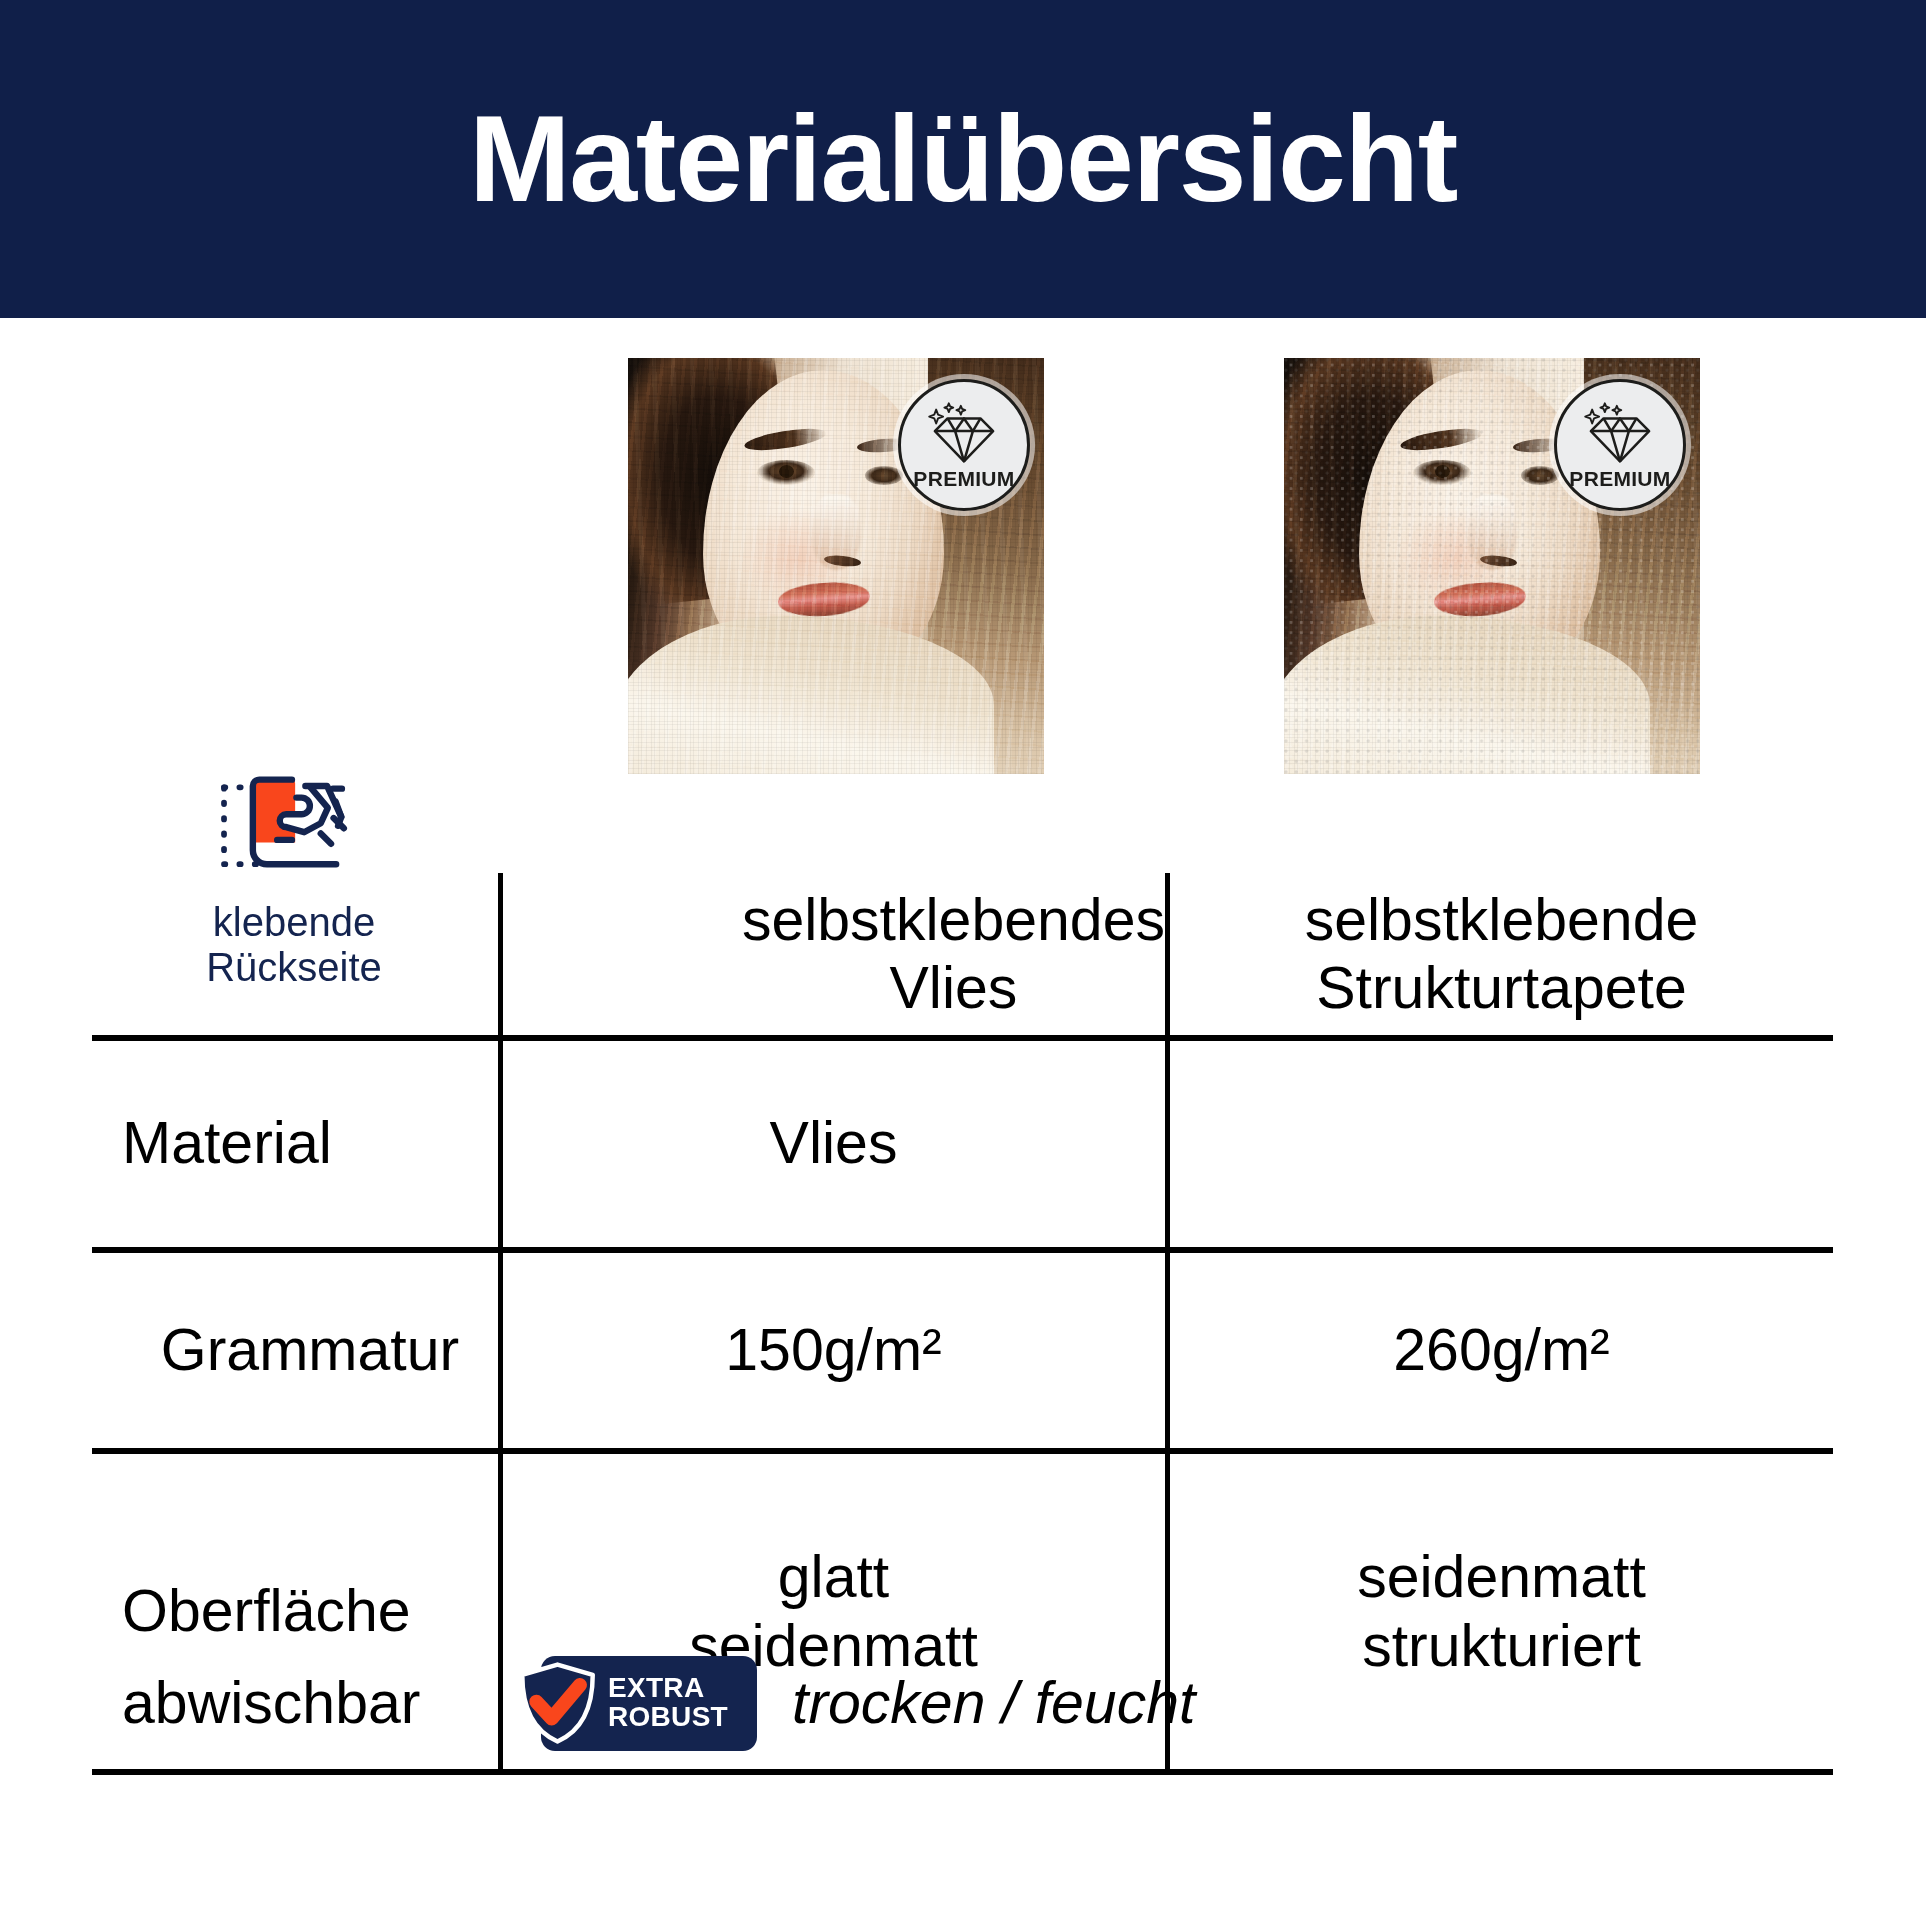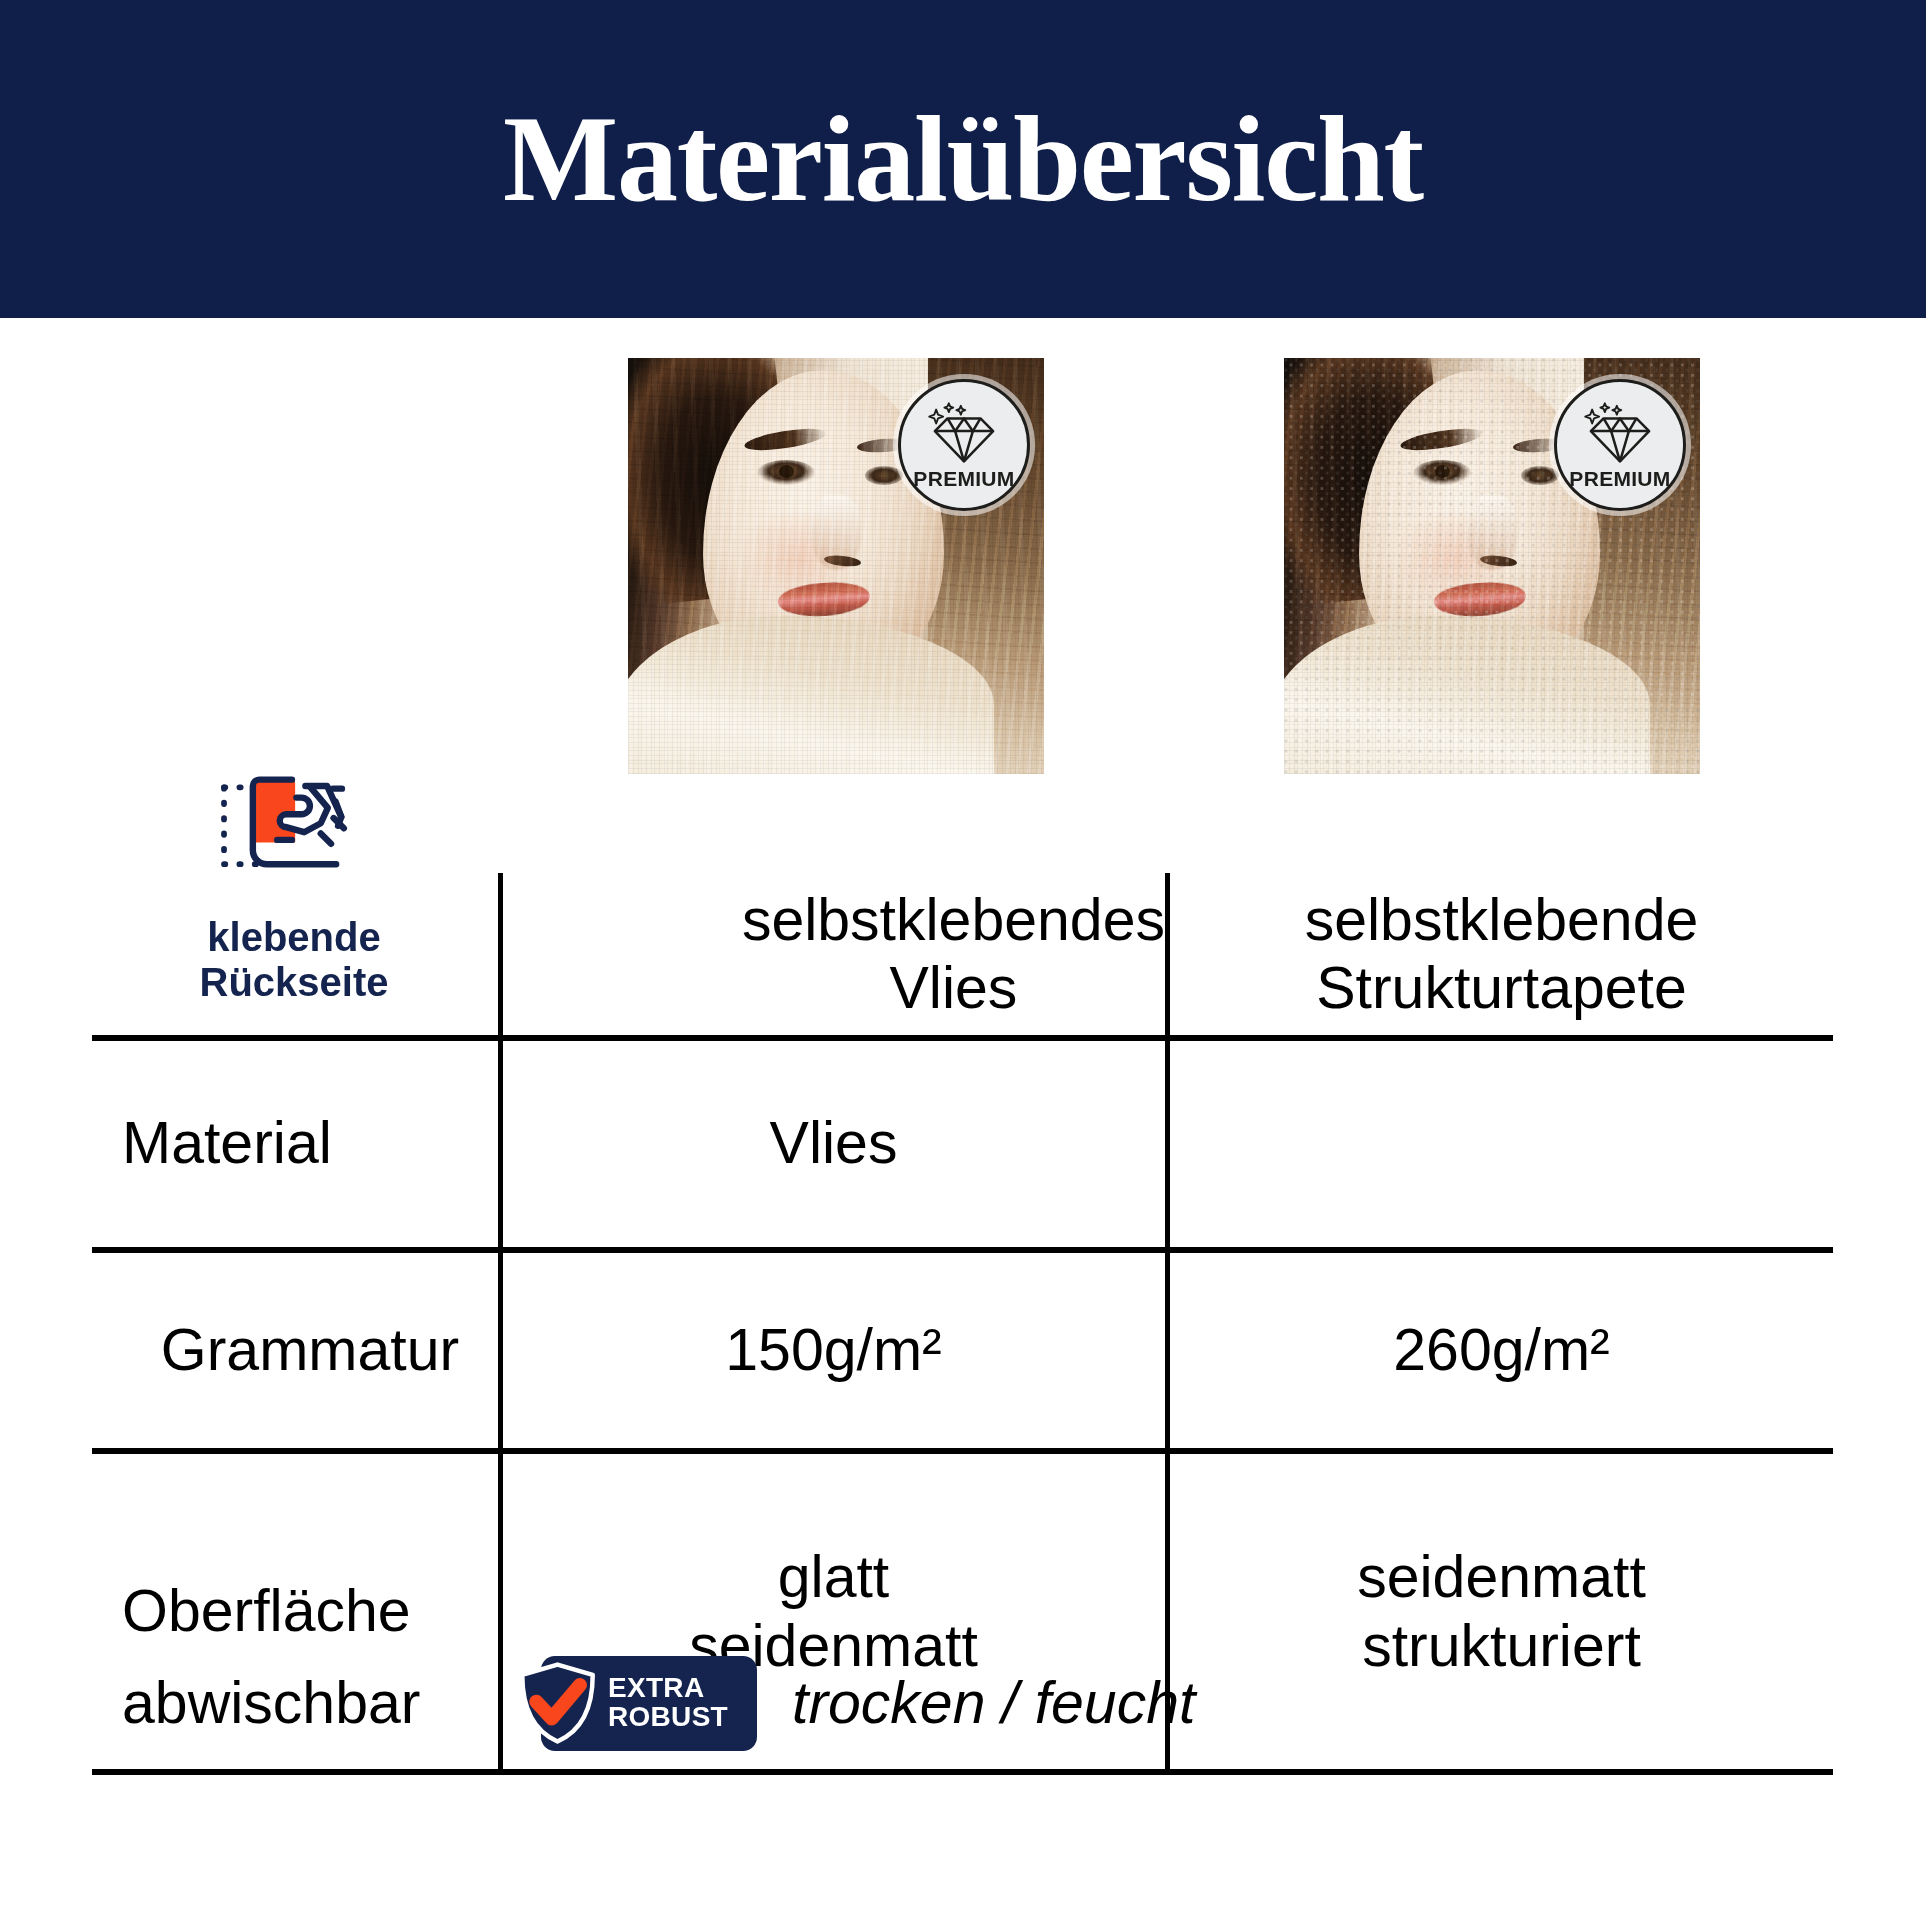--- a/index.html
+++ b/index.html
@@ -2,21 +2,21 @@
 <html style="font-size:10.3px"><head>
 <meta charset="utf-8">
 <style>
   * { margin:0; padding:0; box-sizing:border-box; }
   html,body { width:1926px; height:1926px; background:#ffffff; }
   body { font-family:"Liberation Sans", sans-serif; position:relative; overflow:hidden; }
 
   
   #header-banner{
     position:absolute; left:0; top:0; width:1926px; height:318px;
-    background:#101f49; display:flex; align-items:center; justify-content:center;font-family:Liberation Serif, serif;
+    background:#101f49; display:flex; align-items:center; justify-content:center;
   }
   #page-title{
     color:#ffffff; font-size:122px; font-weight:700; letter-spacing:-1.3px;
     line-height:1; white-space:nowrap;
   }
 
   
   .product-image{
     position:absolute; top:358px; width:416px; height:416px; overflow:hidden;
     background:#3b82f6;
@@ -148,22 +148,22 @@
     margin-top:2.6px;
   }
 
   
   #adhesive-feature{
     position:absolute; left:92px; top:768px; width:404px;
     display:flex; flex-direction:column; align-items:center;
   }
   #adhesive-icon{ width:173px; height:122px; }
   #adhesive-label{
-    margin-top:25px; text-align:center; color:#14244f;
-    font-size:40px; font-weight:700; line-height:1.12;
+    margin-top:10px; text-align:center; color:#14244f;
+    font-size:40px; font-weight:400; line-height:1.12;
   }
 
   
   #comparison-table{
     position:absolute; left:92px; top:873px; width:1741px; height:907px;
   }
   .hline{ position:absolute; left:0; width:1741px; height:6.4px; background:#000; }
   .vline{ position:absolute; width:4.5px; background:#000; }
 
   .cell{ position:absolute; display:flex; align-items:center; }

